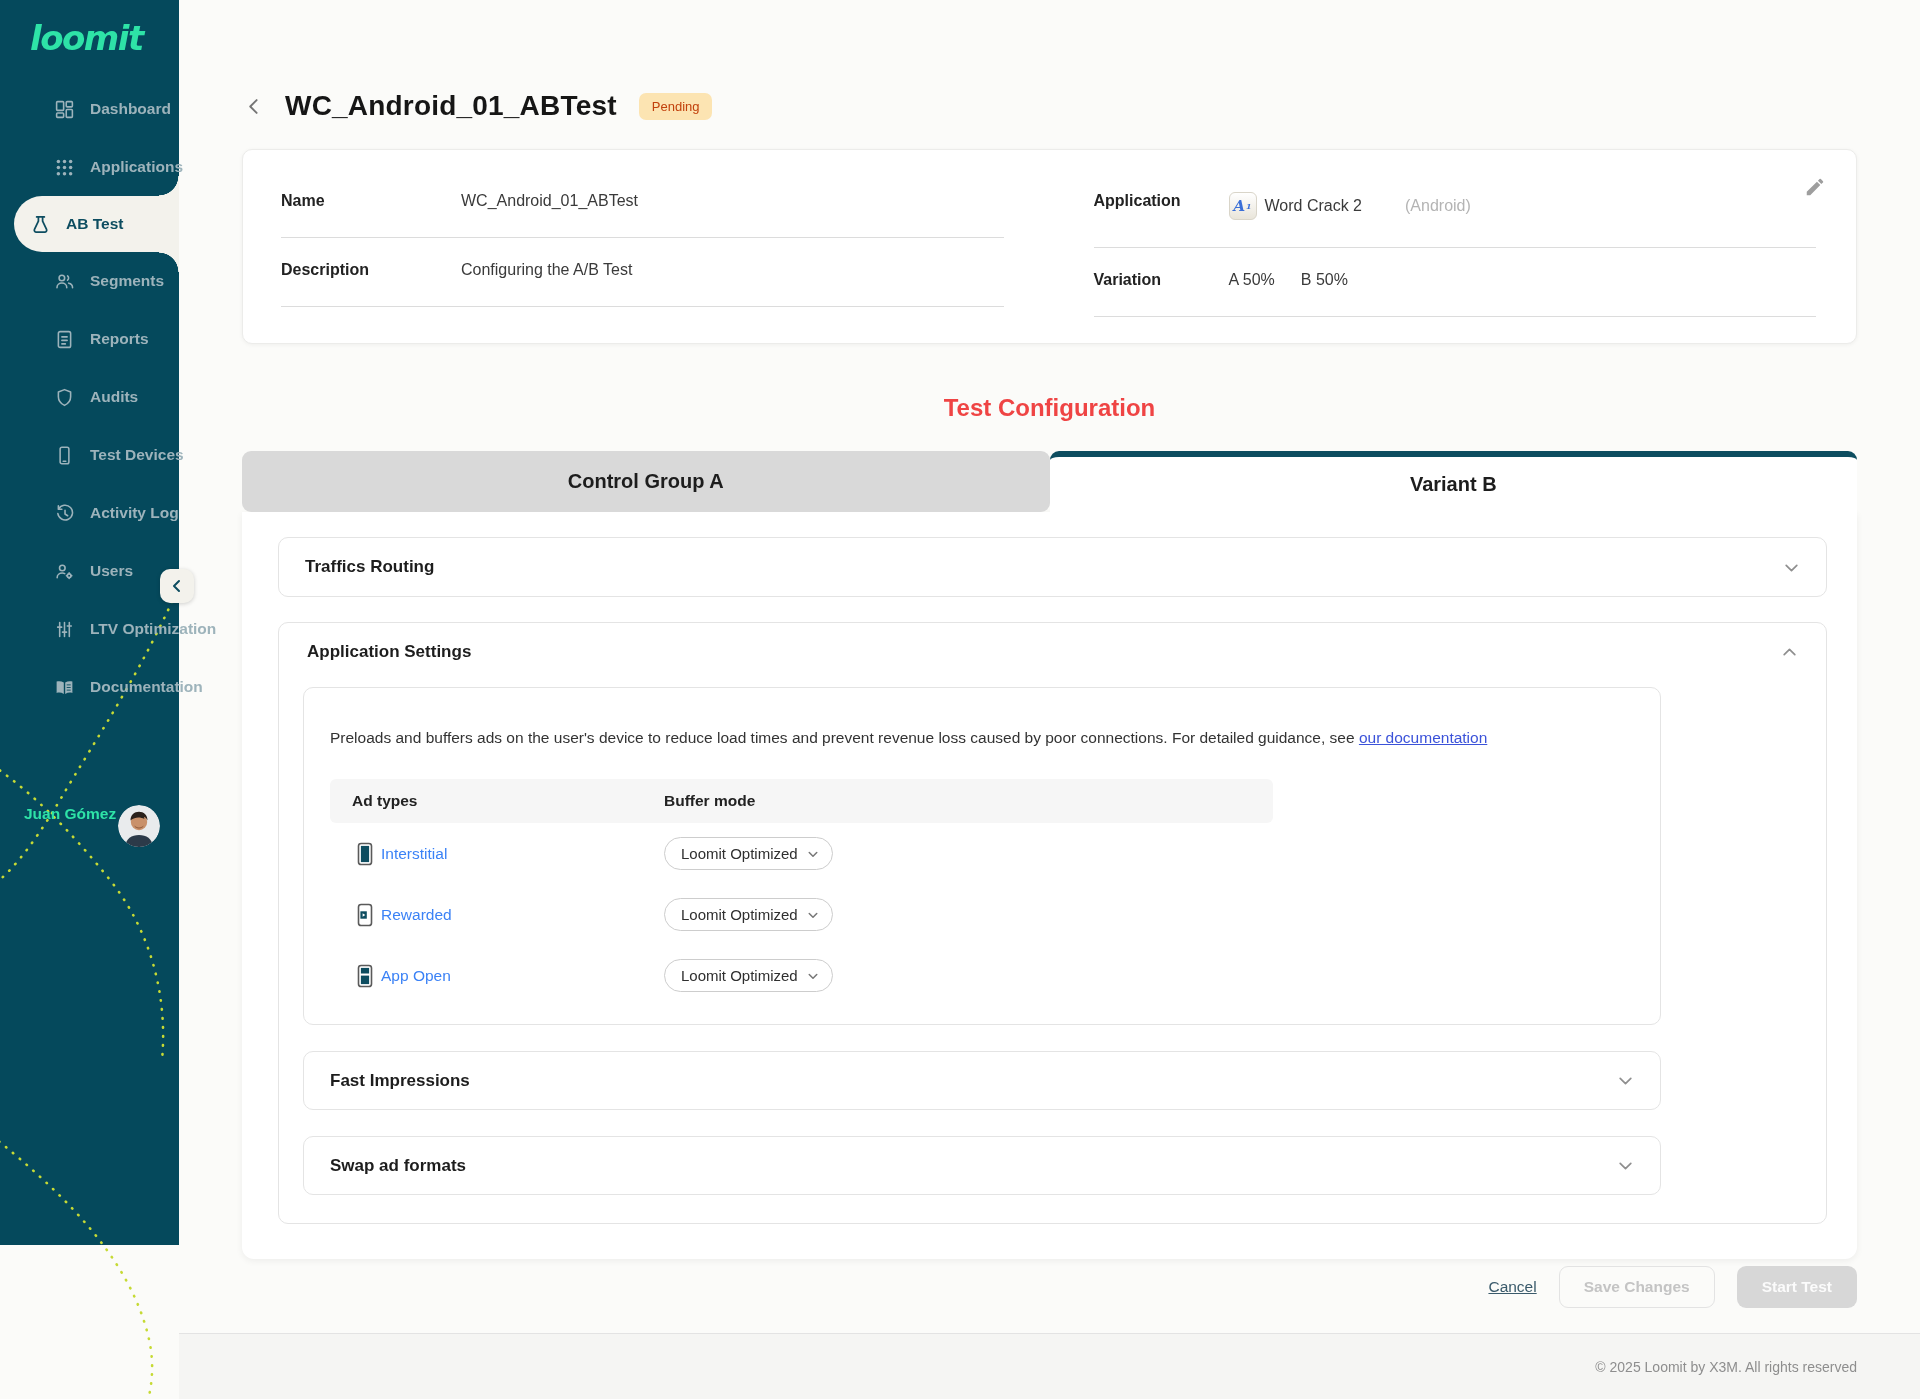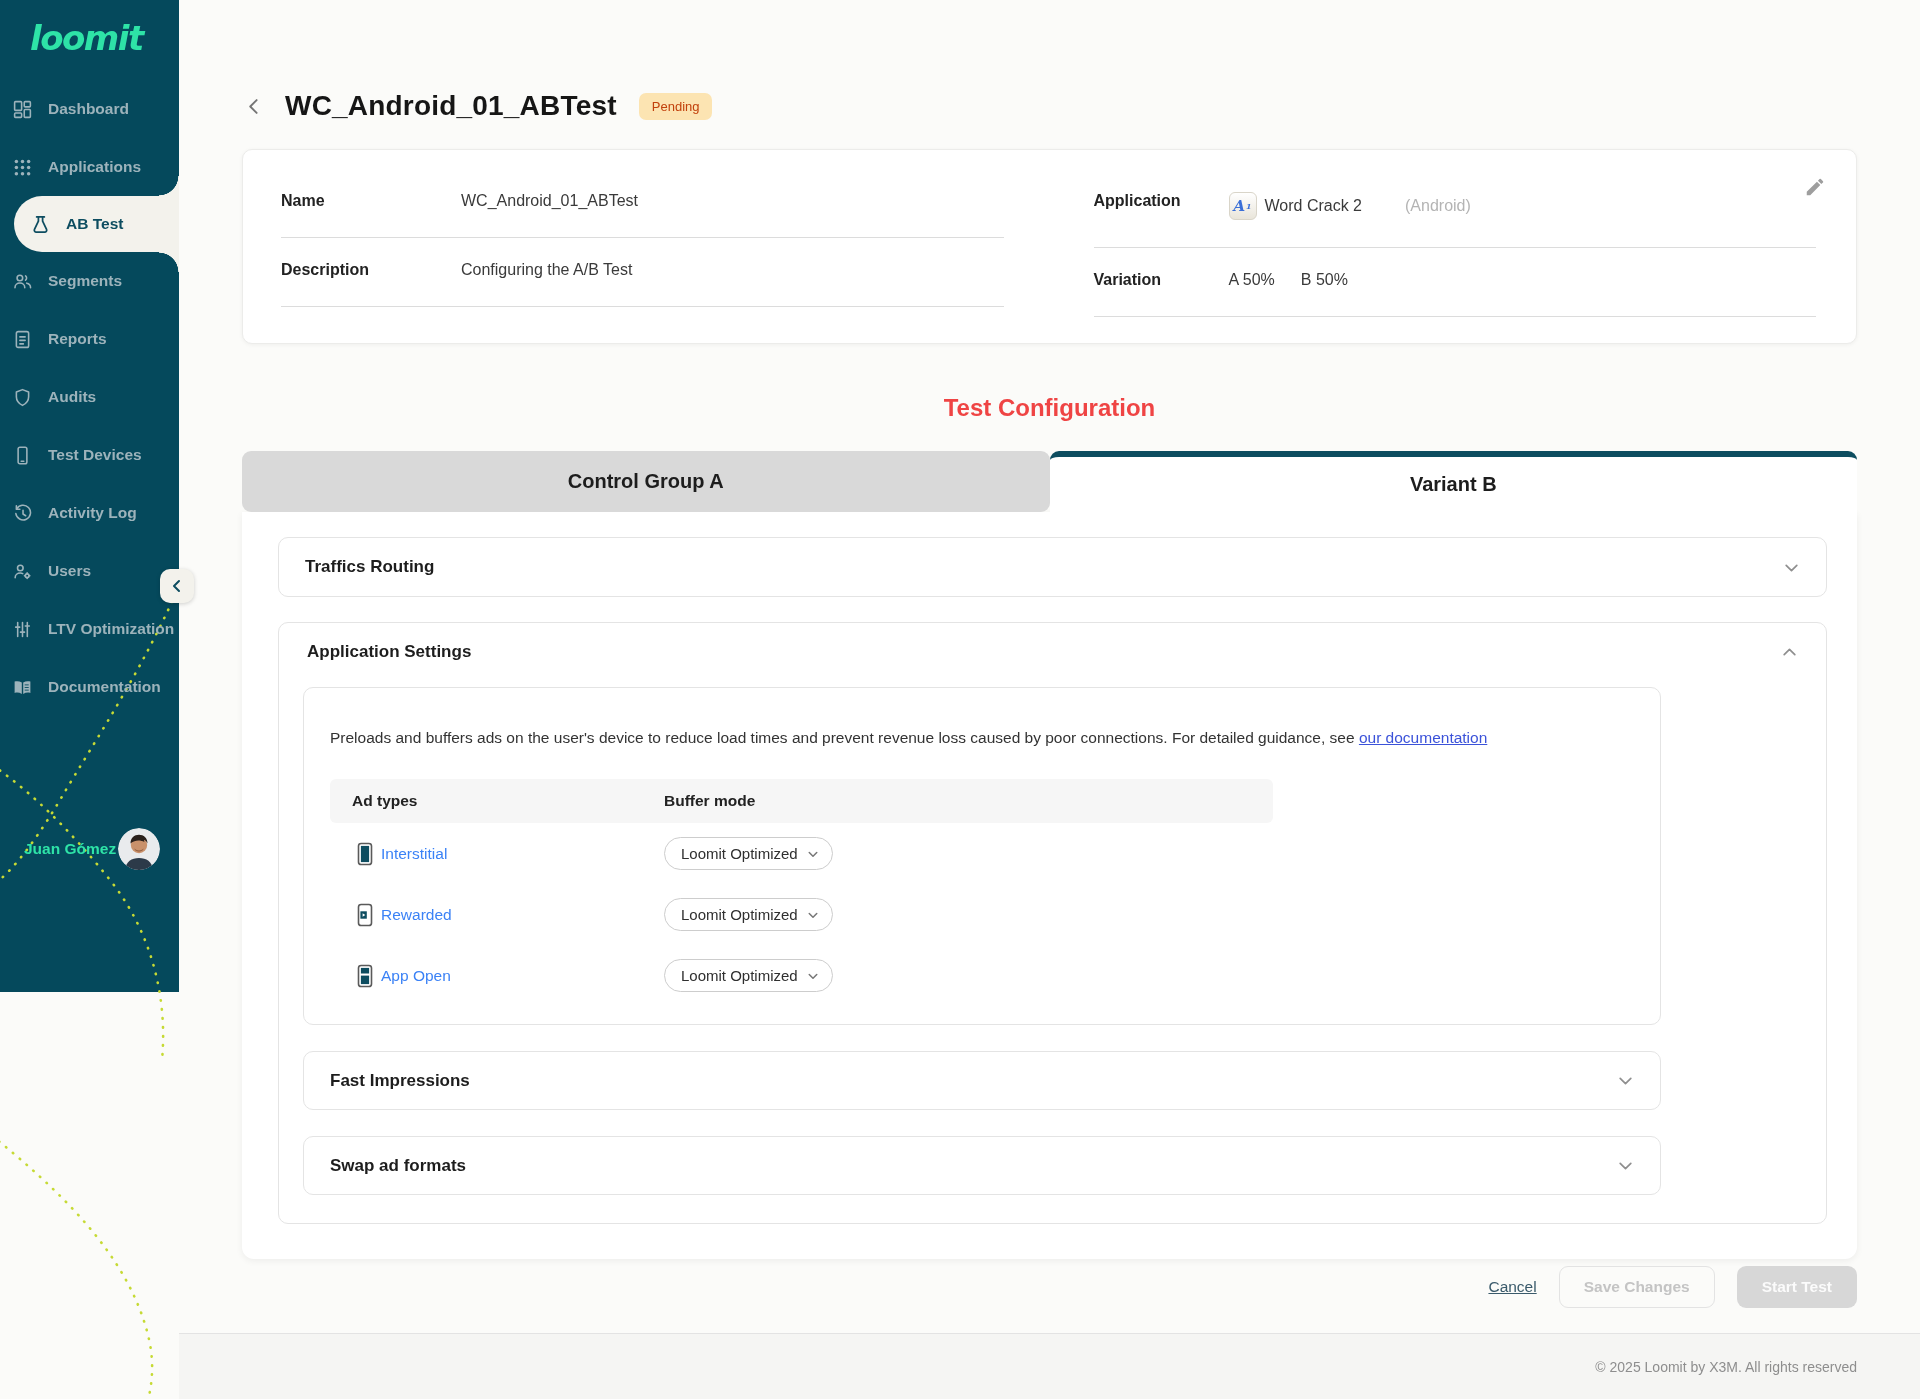--- a/index.html
+++ b/index.html
@@ -16,40 +16,40 @@
   html,body{width:1920px;height:1399px;}
   body{
     font-family:"Liberation Sans",sans-serif;
     background:var(--page-bg);
     position:relative;
     overflow:hidden;
     color:var(--ink);
   }
   
   .sidebar{
-    position:absolute;left:0;top:0;width:179px;height:992px;
+    position:absolute;left:0;top:0;width:179px;height:1245px;
     background:var(--teal);
     z-index:5;
   }
   .deco{position:absolute;inset:0;pointer-events:none;}
   .logo{
     font-family:"DejaVu Sans",sans-serif;
     font-weight:bold;font-size:34px;letter-spacing:-1.5px;
     color:var(--mint);
     padding:18px 0 0 30px;
     font-style:italic;
   }
   .nav{margin-top:22px;position:relative;}
   .nav-item{
     position:relative;
     height:58px;display:flex;align-items:center;gap:15px;
-    padding-left:12px;
+    padding-left:26px;
     color:var(--side-text);
     font-size:15.5px;font-weight:700;
-    cursor:pointer;white-space:nowrap;
+    cursor:pointer;white-space:nowrap;margin-left:28px;
   }
   .nav-item svg{flex:0 0 auto;}
   .nav-item.active{
     margin-left:14px;padding-left:16px;height:56px;
     background:var(--cream);
     border-radius:28px 0 0 28px;
     color:var(--teal-deep);
   }
   .nav-item.active::before{
     content:"";position:absolute;right:0;top:-20px;width:20px;height:20px;
@@ -60,22 +60,22 @@
     background:radial-gradient(circle 20px at 0 100%, transparent 19px, var(--cream) 19.6px);
   }
   .collapse-btn{
     position:absolute;top:569px;left:160px;width:34px;height:34px;
     background:var(--cream);border:none;border-radius:10px;
     box-shadow:0 1px 4px rgba(0,0,0,.18);
     display:flex;align-items:center;justify-content:center;
     cursor:pointer;z-index:6;
   }
   .user-chip{
-    position:absolute;left:24px;top:828px;width:136px;
-    display:flex;align-items:center;justify-content:space-between;
+    position:absolute;left:24px;top:805px;width:136px;
+    display:flex;justify-content:space-between;
     cursor:pointer;
   }
   .user-name{color:var(--mint);font-size:15.5px;font-weight:700;}
   .avatar{width:42px;height:42px;border-radius:50%;overflow:hidden;flex:0 0 auto;}
   
   .main{
     margin-left:179px;height:1399px;display:flex;flex-direction:column;
     background:var(--page-bg);
   }
   .content{height:1333px;padding:0 63px;}

